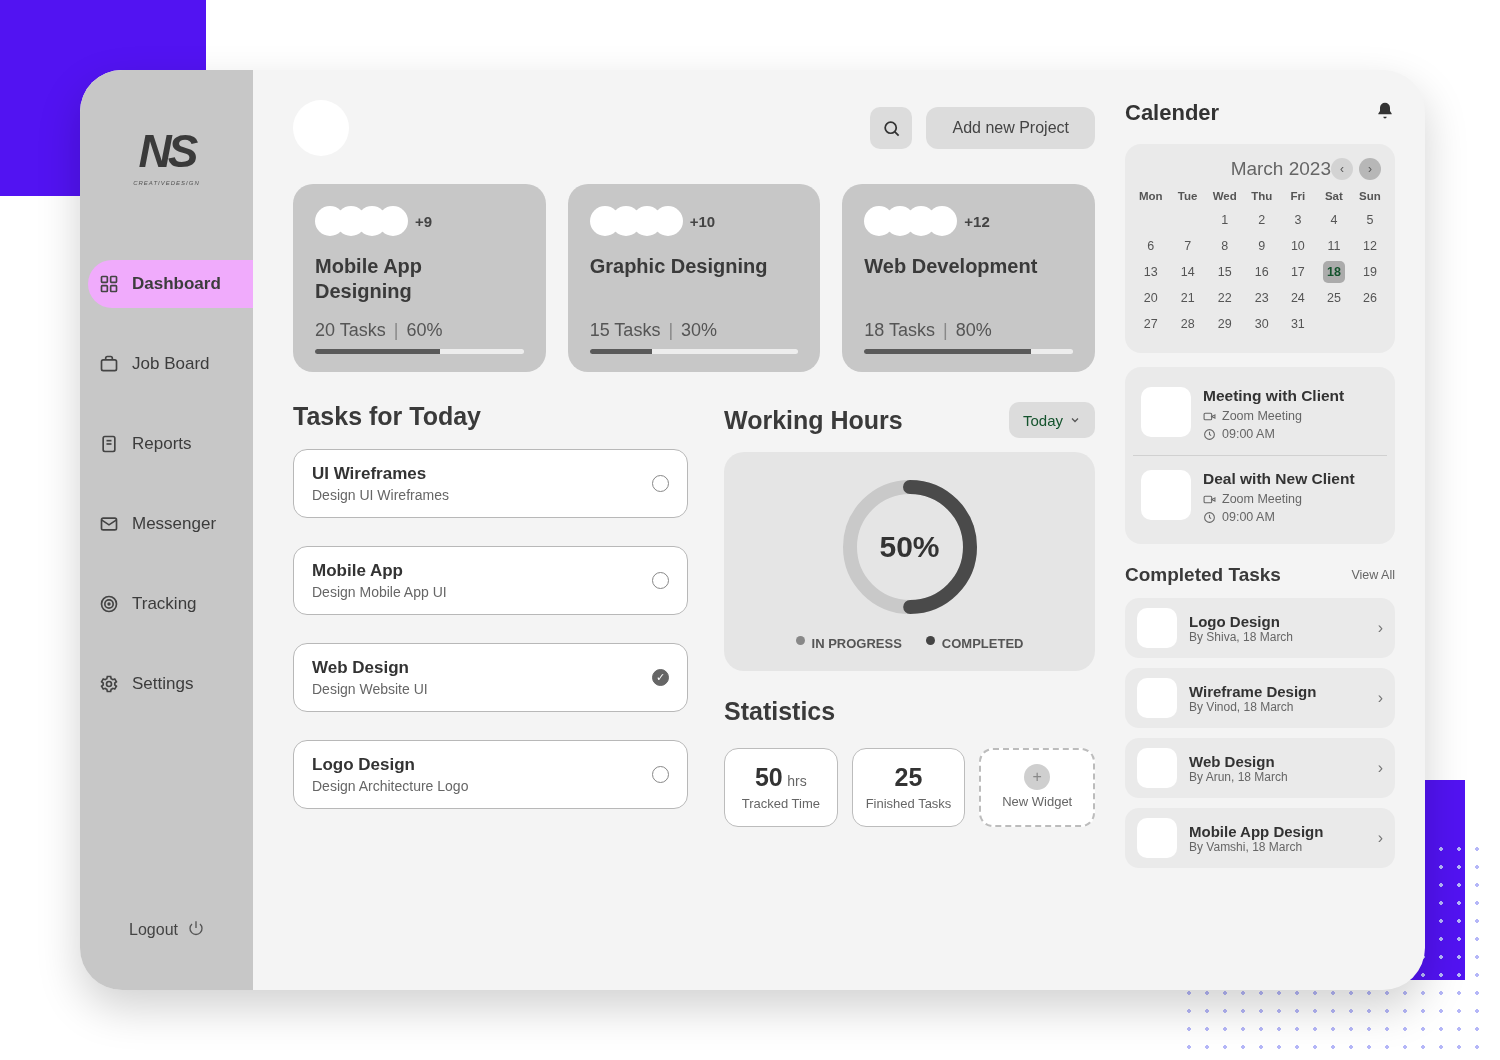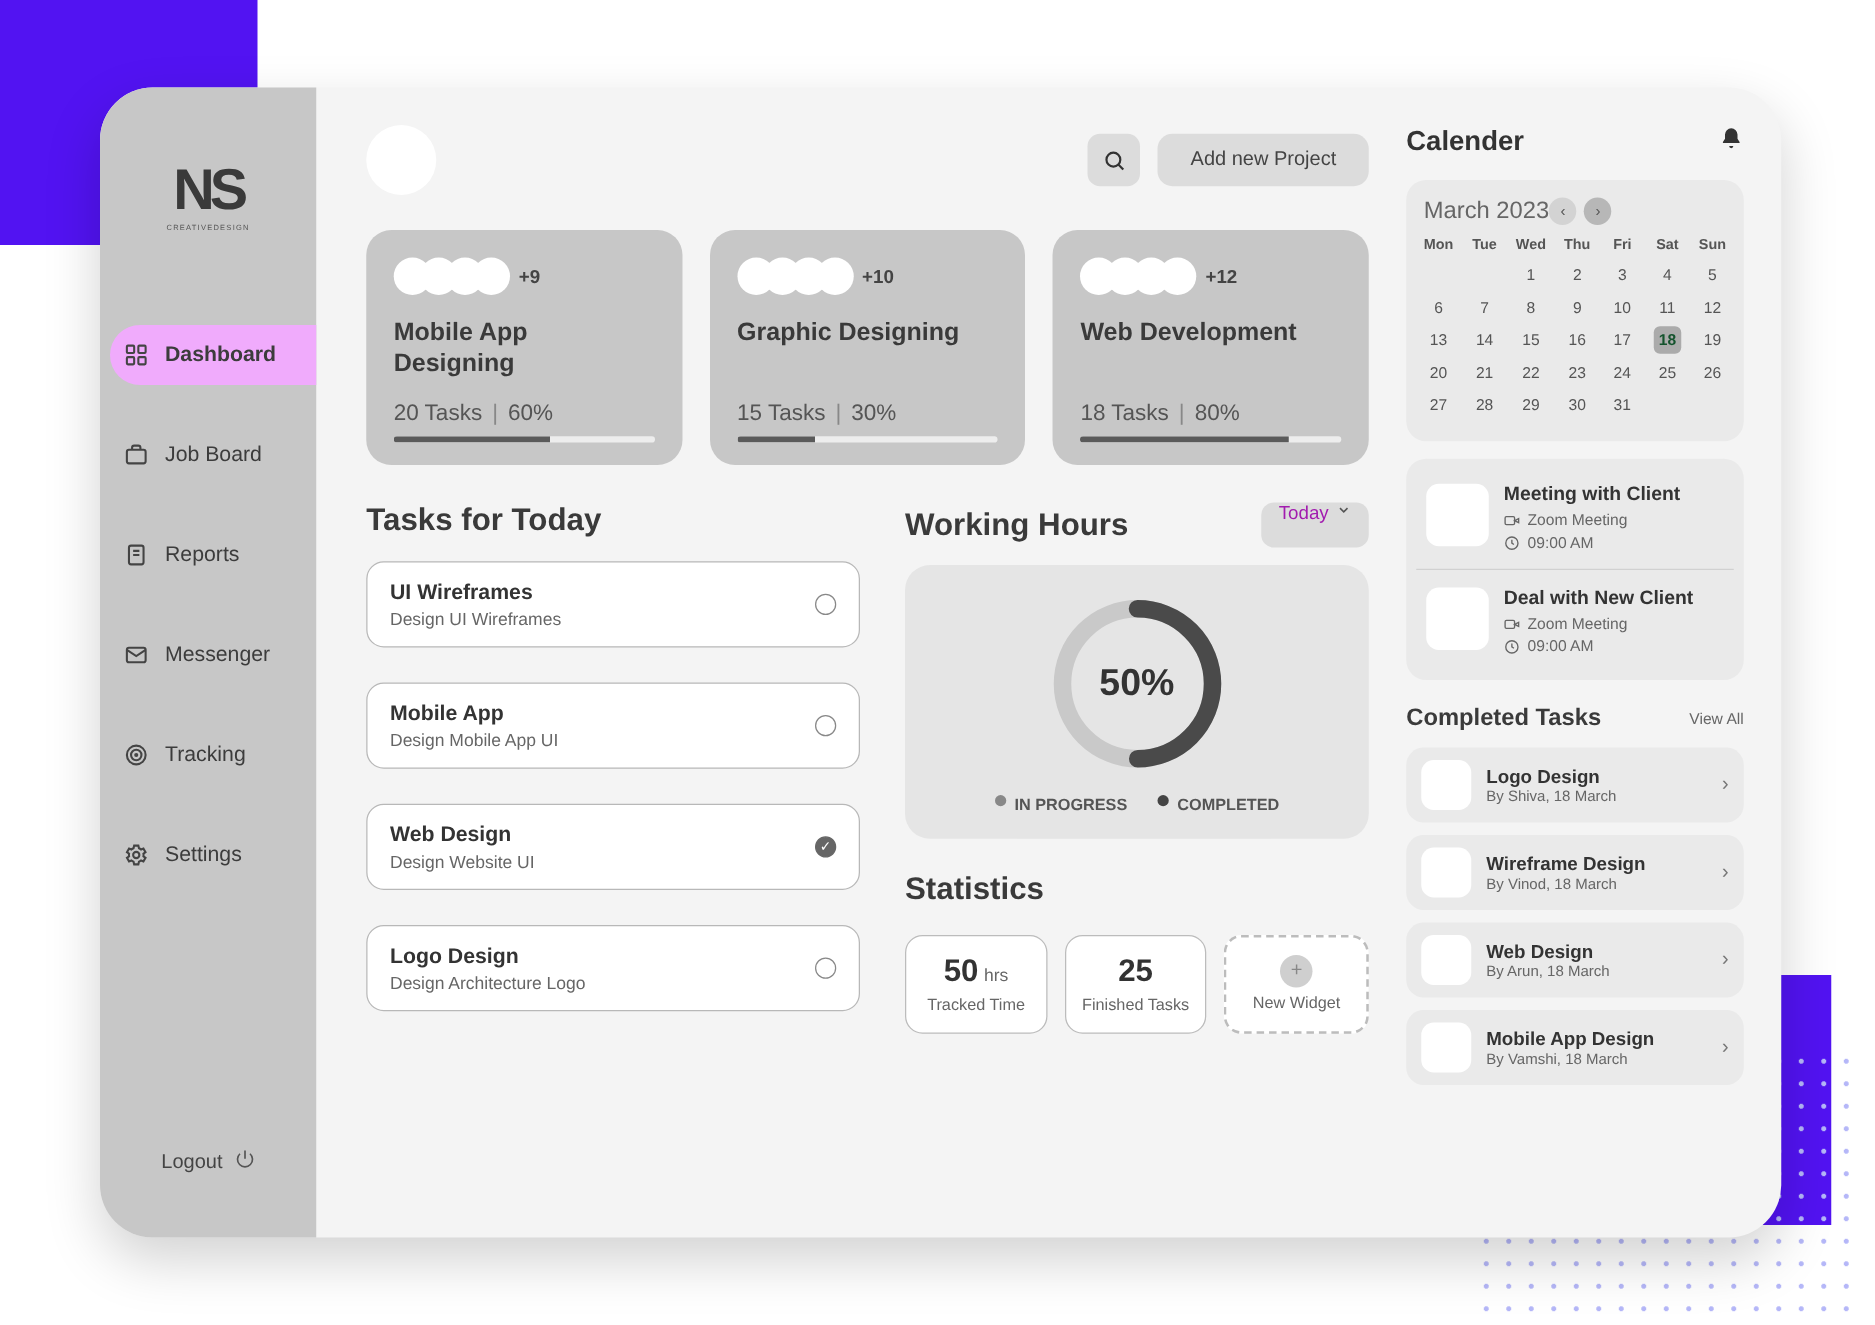--- a/index.html
+++ b/index.html
@@ -12,21 +12,21 @@
 }
 .app {
   position:absolute; top:70px; left:80px; width:1345px; height:920px;
   background:#f4f4f4; border-radius:42px; z-index:1; display:flex;
   box-shadow: 0 18px 44px rgba(0,0,0,0.18);
 }
 .sidebar {
   width:173px; background:#c7c7c7; border-radius:42px 0 0 42px;
   display:flex; flex-direction:column; align-items:center; padding-top:40px;
 }
-.logo { width:82px; height:90px; display:flex; flex-direction:column; align-items:center; justify-content:center; margin-bottom:60px;}
+.logo { width:82px; height:90px; display:flex; flex-direction:column; align-items:center; justify-content:center; margin-bottom:60px;font-style:italic;}
 .logo-text { font-size:46px; font-weight:800; color:#3a3a3a; letter-spacing:-4px;}
 .logo-sub { font-size:6px; letter-spacing:1px; color:#555; margin-top:2px;}
 .nav { width:100%; display:flex; flex-direction:column; gap:32px;}
 .nav-item { display:flex; align-items:center; gap:12px; padding:0 18px; height:48px; font-size:17px; color:#3c3c3c; cursor:pointer; position:relative;}
 .nav-item.active { background:#f0abfc; border-radius:30px 0 0 30px; font-weight:600; margin-left:8px; padding-left:10px;}
 .nav-item .ico { width:22px; height:22px; display:flex; align-items:center; justify-content:center; color:#555;}
 .logout { margin-top:auto; margin-bottom:50px; display:flex; align-items:center; gap:10px; font-size:16px; color:#444; cursor:pointer;}
 
 .main { flex:1; padding:30px 30px 24px 40px; display:flex; gap:30px; overflow:hidden;}
 .center { flex:1; min-width:0;}
@@ -56,21 +56,21 @@
 .col-right { flex:1; min-width:0;}
 
 .task { border:1.5px solid #b8b8b8; background:#fff; border-radius:14px; padding:14px 18px; display:flex; align-items:center; justify-content:space-between; margin-bottom:28px;}
 .task .tt { font-size:17px; font-weight:600; color:#333;}
 .task .ts { font-size:14px; color:#666; margin-top:3px;}
 .radio { width:17px; height:17px; border-radius:50%; border:1.5px solid #888;}
 .radio.chk { background:#666; border-color:#666; display:flex; align-items:center; justify-content:center;}
 .radio.chk::after { content:'✓'; color:#fff; font-size:11px;}
 
 .wh-head { display:flex; align-items:center; justify-content:space-between; margin-bottom:14px;}
-.today-dd { background:#dcdcdc; border-radius:10px; height:36px; padding:0 14px; display:flex; gap:6px; font-size:15px; color:#a21caf; cursor:pointer;}
+.today-dd { background:#dcdcdc; border-radius:10px; height:36px; padding:0 14px; display:flex; align-items:center; gap:6px; font-size:15px; color:#14532d; cursor:pointer;}
 .wh-card { background:#e5e5e5; border-radius:20px; padding:20px; display:flex; flex-direction:column; align-items:center;}
 .donut { position:relative; width:150px; height:150px;}
 .donut svg { transform:rotate(-90deg);}
 .donut-label { position:absolute; inset:0; display:flex; align-items:center; justify-content:center; font-size:30px; font-weight:800; color:#333;}
 .legend { display:flex; gap:24px; margin-top:14px; font-size:13px; color:#555; font-weight:600;}
 .legend span { display:flex; align-items:flex-start; gap:7px;}
 .dot { width:9px; height:9px; border-radius:50%; background:#888;}
 .dot.dk { background:#444;}
 
 .stats-row { display:flex; gap:14px; margin-top:22px;}
@@ -78,21 +78,21 @@
 .stat.dashed { border:2px dashed #bcbcbc; cursor:pointer;}
 .stat .big { font-size:25px; font-weight:800; color:#333;}
 .stat .unit { font-size:14px; color:#666; font-weight:500;}
 .stat .lbl { font-size:13px; color:#666; margin-top:4px; line-height:1.2;}
 .plus-c { width:26px; height:26px; border-radius:50%; background:#cfcfcf; display:flex; align-items:center; justify-content:center; margin:0 auto 4px; color:#888; font-size:16px;}
 
 .cal-head { display:flex; align-items:center; justify-content:space-between; margin-bottom:18px;}
 .cal-head h2 { font-size:22px; font-weight:700; color:#333;}
 .bell { cursor:pointer;}
 .cal-box { background:#eaeaea; border-radius:16px; padding:14px 14px 18px; margin-bottom:14px;}
-.cal-title { display:flex; align-items:center; justify-content:flex-start; margin-bottom:10px;}
+.cal-title { display:flex; align-items:center; justify-content:flex-end; margin-bottom:10px;}
 .cal-title .my { font-size:19px; font-weight:700; color:#333;}
 .cal-title .my span { font-weight:400; color:#666;}
 .cal-nav { display:flex; gap:6px;}
 .cal-nav button { width:22px; height:22px; border-radius:50%; border:0; background:#d3d3d3; font-size:12px; cursor:pointer; color:#555;}
 .cal-nav button.act { background:#b7b7b7;}
 .cal-grid { display:grid; grid-template-columns:repeat(7,1fr); gap:4px 14px; text-align:center; font-size:12.5px; color:#555;}
 .cal-grid .dow { font-weight:700; font-size:11.5px; margin-bottom:3px;}
 .cal-grid .d { padding:4px 0; border-radius:5px; cursor:pointer;}
 .cal-grid .d.on { background:#ababab; color:#14532d; font-weight:600;}
 .cal-grid .d.empty { visibility:hidden;}

